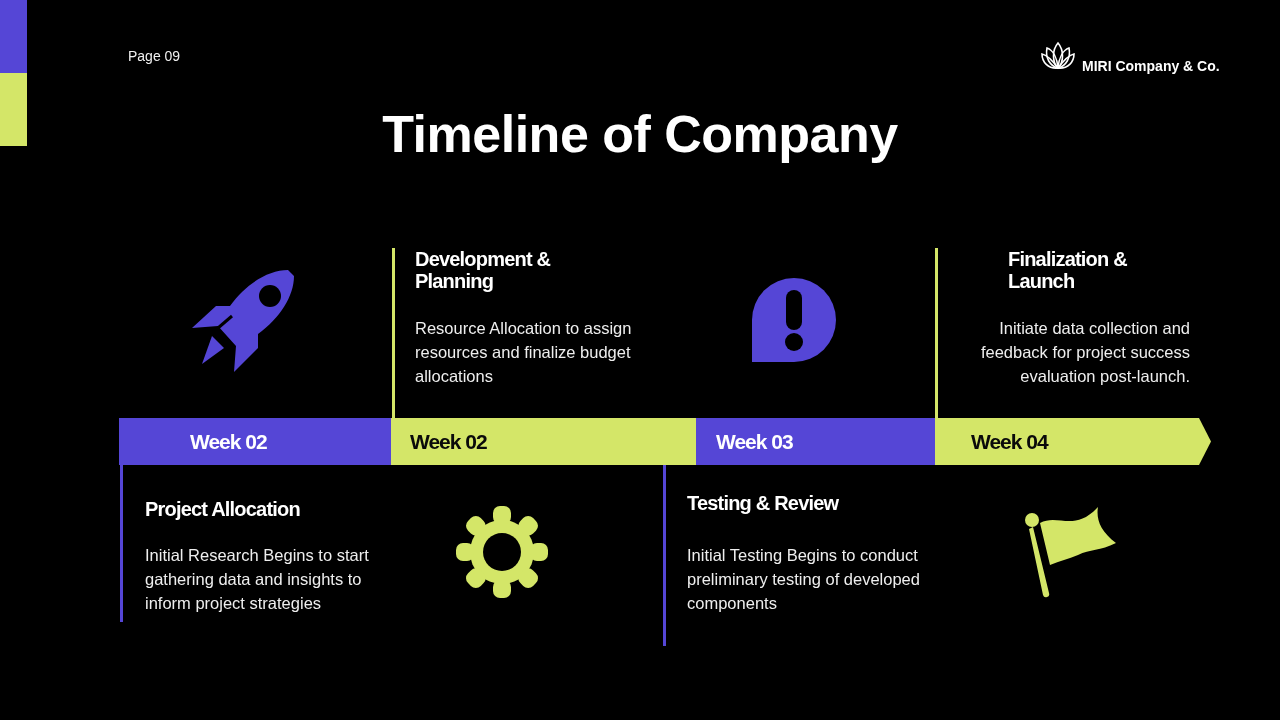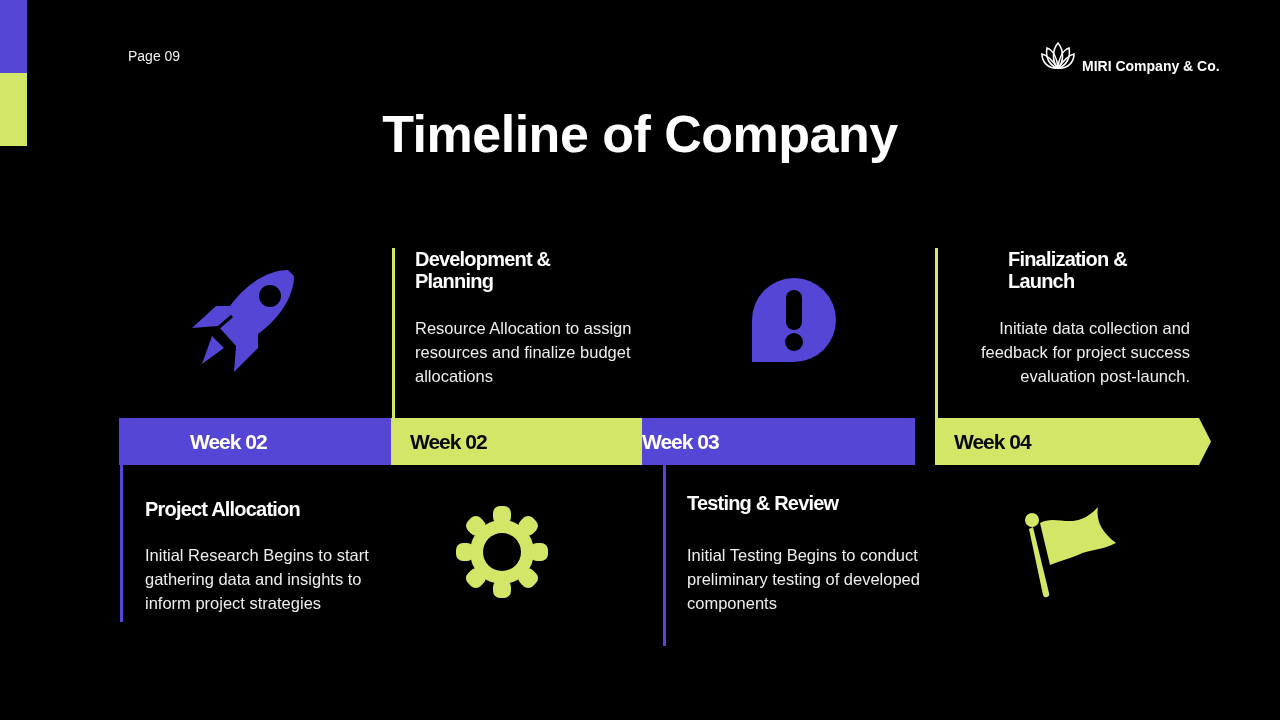--- a/index.html
+++ b/index.html
@@ -38,24 +38,24 @@
 </div>
 
 <div class="title">Timeline of Company</div>
 
 <div class="bar-seg" style="left:119px; width:272px; background:#5546d6; color:#ffffff; justify-content:flex-start; padding-left:71px; box-sizing:border-box;">
   <span>Week 02</span>
 </div>
 <div class="bar-seg" style="left:391px; width:316px; background:#d4e668; color:#0a0a0a; padding-left:19px; box-sizing:border-box;">
   <span>Week 02</span>
 </div>
-<div class="bar-seg" style="left:642px; width:273px; background:#5546d6; color:#ffffff; box-sizing:border-box;">
+<div class="bar-seg" style="left:696px; width:273px; background:#5546d6; color:#ffffff; padding-left:20px; box-sizing:border-box;">
   <span>Week 03</span>
 </div>
-<div class="bar-seg" style="left:935px; width:276px; background:#d4e668; color:#0a0a0a; padding-left:19px; box-sizing:border-box; clip-path:polygon(0 0, 264px 0, 276px 50%, 264px 100%, 0 100%);">
+<div class="bar-seg" style="left:935px; width:276px; background:#d4e668; color:#0a0a0a; padding-left:36px; box-sizing:border-box; clip-path:polygon(0 0, 264px 0, 276px 50%, 264px 100%, 0 100%);">
   <span>Week 04</span>
 </div>
 
 <div class="vline" style="left:120px; top:465px; height:157px; background:#5546d6;"></div>
 <div class="vline" style="left:392px; top:248px; height:170px; background:#d4e668;"></div>
 <div class="vline" style="left:663px; top:465px; height:181px; background:#5546d6;"></div>
 <div class="vline" style="left:935px; top:248px; height:170px; background:#d4e668;"></div>
 
 <div class="card-title" style="left:145px; top:498px; width:240px;">Project Allocation</div>
 <div class="card-desc" style="left:145px; top:543px; width:245px;">Initial Research Begins to start gathering data and insights to inform project strategies</div>

